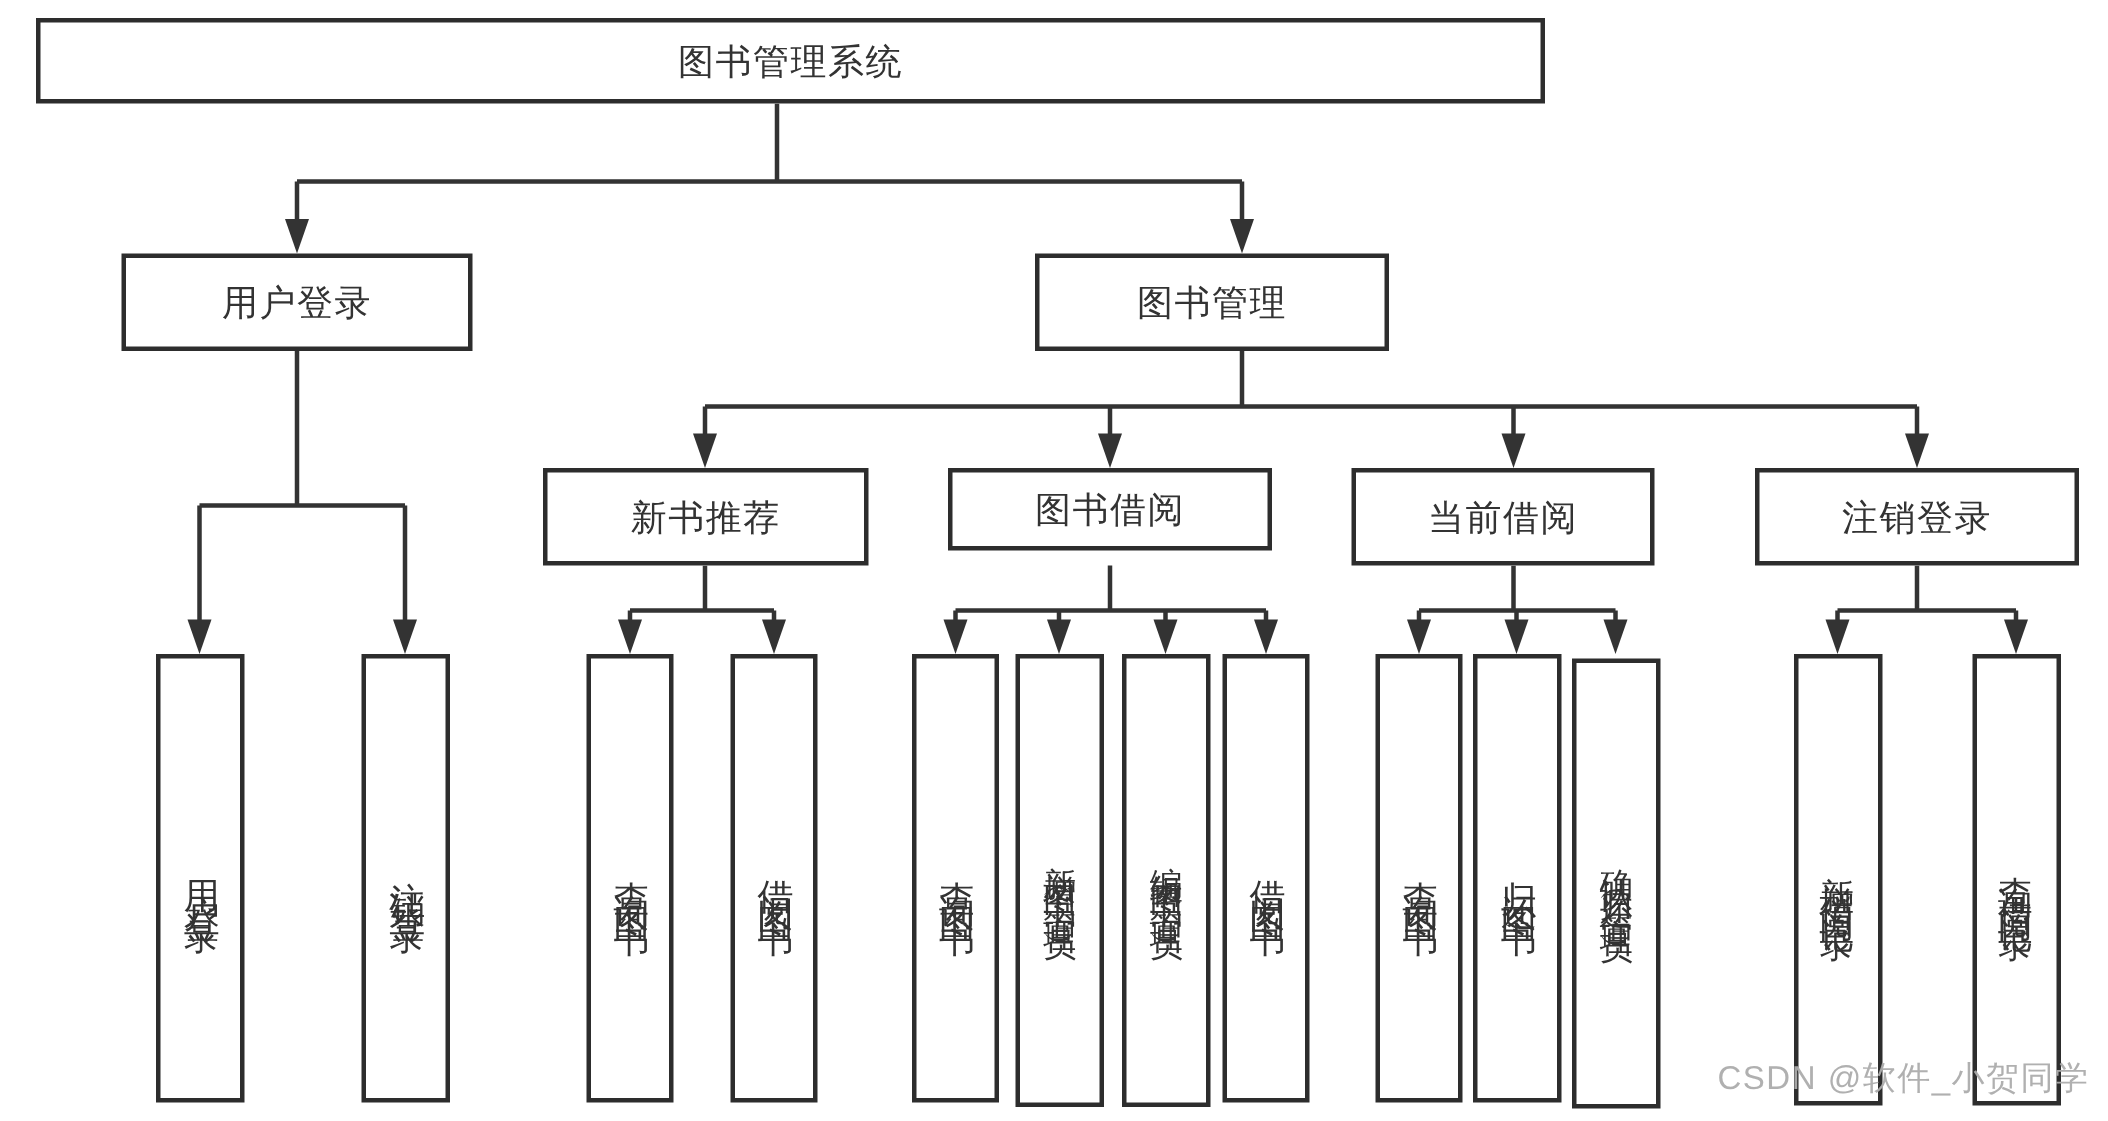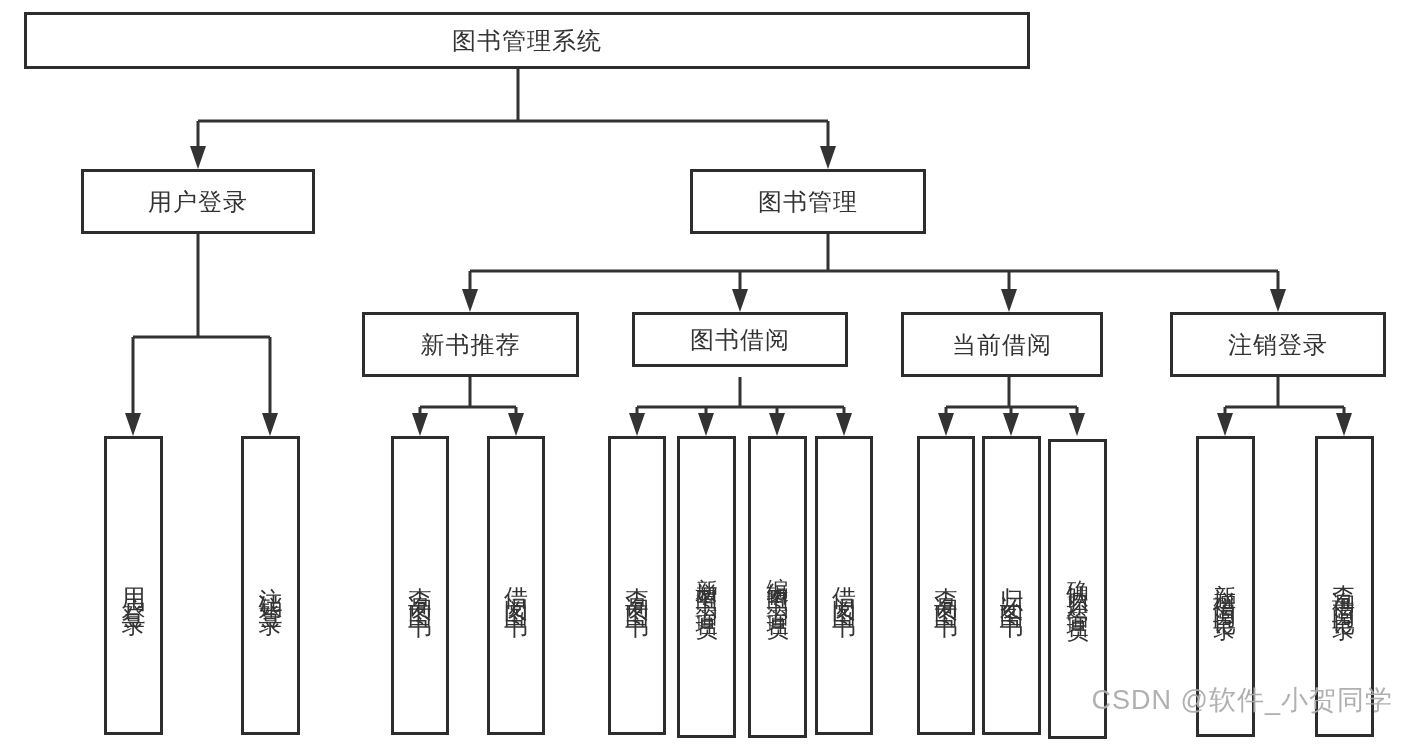--- a/index.html
+++ b/index.html
@@ -43,22 +43,22 @@
     text-orientation: mixed;
     white-space: nowrap;
     color: #333333;
   }
   .vshort .vlabel { font-size: 24px; letter-spacing: 9px; }
   .vmed   .vlabel { font-size: 23px; letter-spacing: 7px; }
   .vlong  .vlabel { font-size: 22px; letter-spacing: 6px; }
   .watermark {
     position: absolute;
     right: 12px;
-    top: 682px;
-    font-size: 27px;
+    top: 704px;
+    font-size: 22px;
     color: rgba(172, 172, 172, 0.95);
     letter-spacing: 1px;
     white-space: nowrap;
     z-index: 5;
   }
 </style>
 </head>
 <body>
 
 <div class="canvas">

